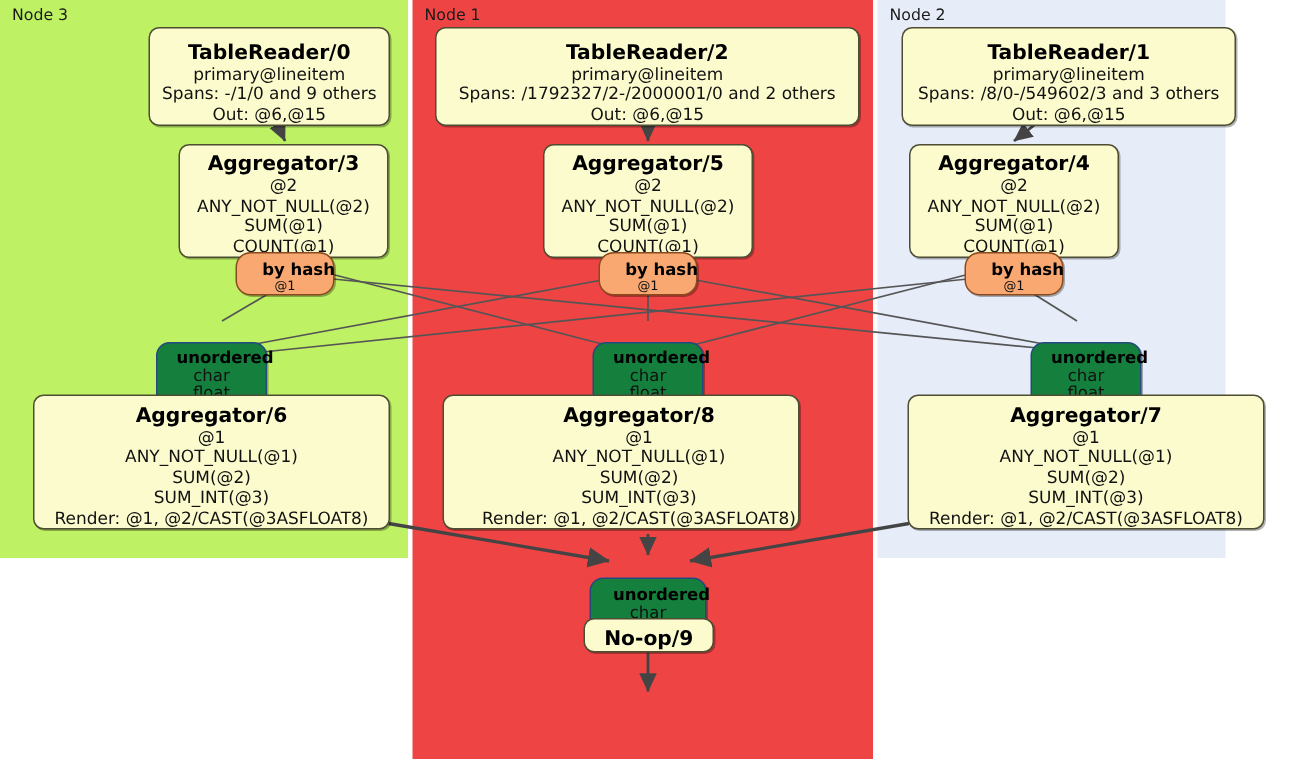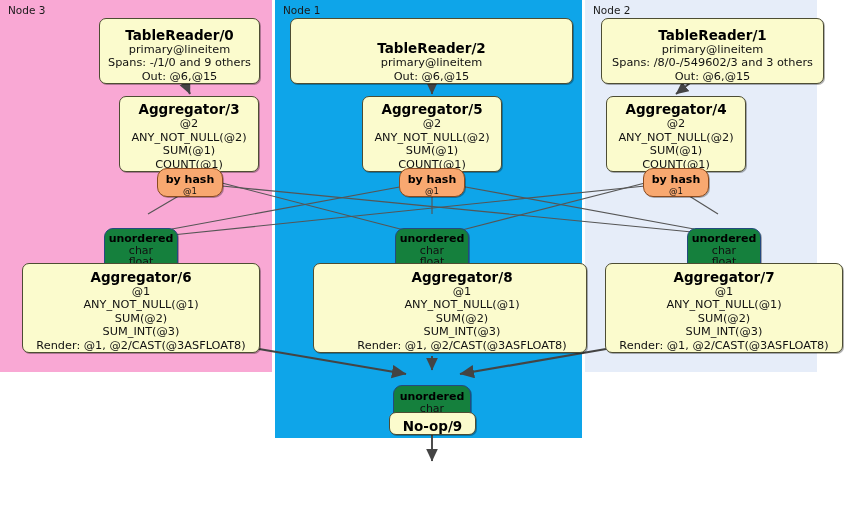--- a/index.html
+++ b/index.html
@@ -6,38 +6,38 @@
   body{width:863px;height:510px;overflow:hidden;
        font-family:"DejaVu Sans","Liberation Sans",sans-serif;}
   #stage{position:relative;width:863px;height:510px;background:#ffffff;}
 
   
   .panel{position:absolute;box-sizing:border-box;}
   .panel .panel-label{
       position:absolute;left:8px;top:4px;
       font-size:10.5px;color:#1a1a1a;line-height:13px;white-space:nowrap;
   }
-  #panel-node3{left:0px;  top:0px; width:272px; height:372px; background:#f9a8d4;}
-  #panel-node1{left:275px;top:0px; width:307px; height:438px; background:#0ea5e9;}
+  #panel-node3{left:0px;  top:0px; width:272px; height:372px; background:#bef264;}
+  #panel-node1{left:275px;top:0px; width:307px; height:506px; background:#ef4444;}
   #panel-node2{left:585px;top:0px; width:232px; height:372px; background:#e6edf9;}
 
   
   #edges{position:absolute;left:0;top:0;width:863px;height:510px;}
 
   
   .box{position:absolute;box-sizing:border-box;
        border:1px solid #3a3a2a;border-radius:7px;
        text-align:center;white-space:nowrap;
        display:flex;flex-direction:column;align-items:center;justify-content:flex-end;}
   .box.proc{background:#fbfbcd;border-color:#4d4d33;}
   .box.hash{background:#f8a870;border-color:#8a4a1f;border-radius:10px;}
   .box.router{background:#15803d;border-color:#24497f;border-radius:9px;margin-top:16px;}
 
   .ttl{font-weight:bold;font-size:13.5px;color:#000;line-height:16px;}
-  .ttl.sm{font-size:11px;line-height:13px;}
+  .ttl.sm{font-size:11px;line-height:13px;padding-left:18px;}
   .ln{font-size:11.3px;color:#111;line-height:13.5px;}
   .ln.tiny{font-size:8.6px;line-height:10px;}
   .ln.small{font-size:11px;line-height:11.5px;}
   .shadow{box-shadow:1px 1px 0 rgba(0,0,0,0.30);}
 </style>
 </head>
 <body>
 
 <div id="stage">
 
@@ -91,20 +91,21 @@
   <div class="box proc shadow" style="left:99px;top:18px;width:161px;height:66px;">
     <div class="ttl">TableReader/0</div>
     <div class="ln">primary@lineitem</div>
     <div class="ln">Spans: -/1/0 and 9 others</div>
     <div class="ln">Out: @6,@15</div>
   </div>
 
   <div class="box proc shadow" style="left:290px;top:18px;width:283px;height:66px;">
     <div class="ttl">TableReader/2</div>
     <div class="ln">primary@lineitem</div>
+    <div class="ln">Spans: /1792327/2-/2000001/0 and 2 others</div>
     <div class="ln">Out: @6,@15</div>
   </div>
 
   <div class="box proc shadow" style="left:601px;top:18px;width:223px;height:66px;">
     <div class="ttl">TableReader/1</div>
     <div class="ln">primary@lineitem</div>
     <div class="ln">Spans: /8/0-/549602/3 and 3 others</div>
     <div class="ln">Out: @6,@15</div>
   </div>
 
@@ -170,21 +171,21 @@
 
   <div class="box proc shadow" style="left:22px;top:263px;width:238px;height:90px;">
     <div class="ttl">Aggregator/6</div>
     <div class="ln">@1</div>
     <div class="ln">ANY_NOT_NULL(@1)</div>
     <div class="ln">SUM(@2)</div>
     <div class="ln">SUM_INT(@3)</div>
     <div class="ln">Render: @1, @2/CAST(@3ASFLOAT8)</div>
   </div>
 
-  <div class="box proc shadow" style="left:313px;top:263px;width:274px;height:90px;padding-left:24px;">
+  <div class="box proc shadow" style="left:295px;top:263px;width:238px;height:90px;padding-left:24px;">
     <div class="ttl">Aggregator/8</div>
     <div class="ln">@1</div>
     <div class="ln">ANY_NOT_NULL(@1)</div>
     <div class="ln">SUM(@2)</div>
     <div class="ln">SUM_INT(@3)</div>
     <div class="ln">Render: @1, @2/CAST(@3ASFLOAT8)</div>
   </div>
 
   <div class="box proc shadow" style="left:605px;top:263px;width:238px;height:90px;">
     <div class="ttl">Aggregator/7</div>

